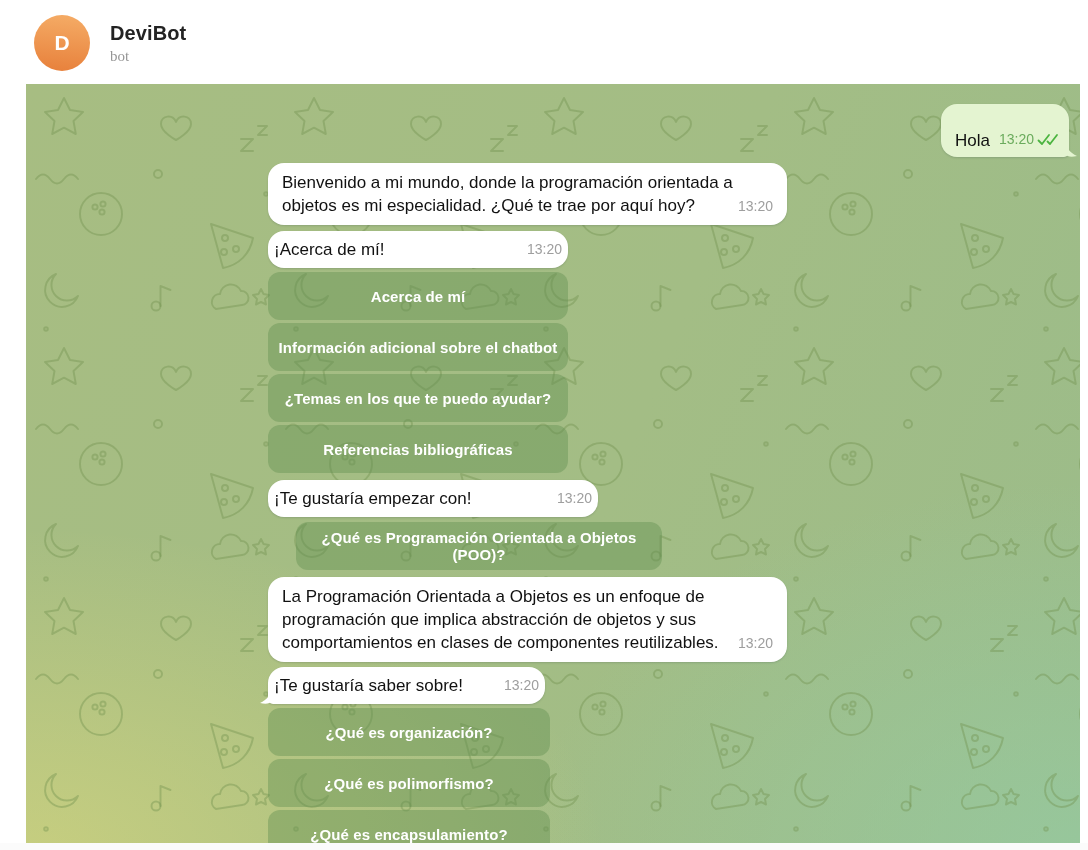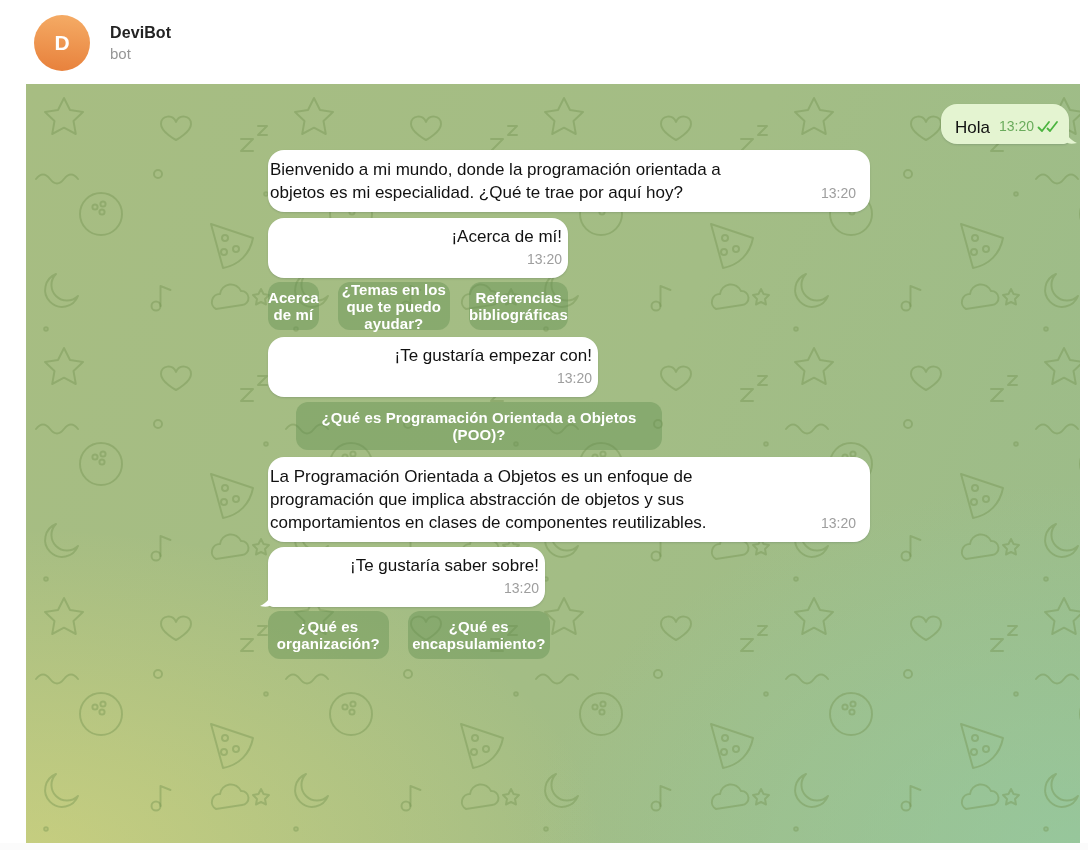--- a/index.html
+++ b/index.html
@@ -6,62 +6,62 @@
   html,body { width:1088px; height:850px; }
   body { font-family:"Liberation Sans", sans-serif; background:#ffffff; overflow:hidden; }
   .app { width:1088px; height:850px; background:#ffffff; position:relative; }
 
   
   .header { height:84px; background:#ffffff; display:flex; align-items:center; padding-left:34px; position:relative; z-index:5; }
   .avatar { width:56px; height:56px; border-radius:50%; background:linear-gradient(185deg,#f4a963 8%,#e8823d 95%);
             display:flex; align-items:center; justify-content:center; flex:0 0 auto; margin-top:2px; }
   .avatar-letter { color:#ffffff; font-size:21px; font-weight:700; }
   .header-info { margin-left:20px; display:flex; flex-direction:column; gap:3px; padding-top:2px; }
-  .chat-title { font-size:16px; font-weight:700; color:#232323; letter-spacing:.1px;text-align:center; }
-  .chat-subtitle { font-size:15px; color:#969696; }
+  .chat-title { font-size:20px; font-weight:700; color:#232323; letter-spacing:.1px;text-align:center; }
+  .chat-subtitle { font-size:15px; color:#969696;font-family:Liberation Serif, serif; }
 
   
   .chat-wrap { position:absolute; left:26px; right:8px; top:84px; height:759px; overflow:hidden;
     background:
       radial-gradient(95% 75% at 0% 102%,  rgba(226,220,124,0.55) 0%, rgba(226,220,124,0) 58%),
       radial-gradient(85% 80% at 100% 102%, rgba(148,206,168,0.60) 0%, rgba(148,206,168,0) 62%),
       linear-gradient(112deg,#a7bd82 0%,#a3bd85 55%,#9bbc8a 100%);
   }
   .doodles { position:absolute; inset:0; width:100%; height:100%; display:block; }
 
   .messages { position:absolute; inset:0; padding:20px 0 0 242px; display:flex; flex-direction:column; align-items:flex-start; }
 
   .bubble { position:relative; background:#ffffff; border-radius:16px; box-shadow:0 1px 2px rgba(16,35,47,.15);
             font-size:17px; color:#111111; line-height:23px; }
   .bubble-text { white-space:pre-line; }
 
   
   .row-out { align-self:flex-end; margin-right:11px; }
-  .bubble.out { background:#e4f4d1; padding:11px 10px 5px 14px; display:flex; align-items:flex-end; border-bottom-right-radius:5px; }
+  .bubble.out { background:#e4f4d1; padding:24px 10px 5px 14px; display:flex; align-items:flex-end; border-bottom-right-radius:5px; }
   .bubble.out .bubble-text { font-size:17px; line-height:23px; }
   .meta-out { display:flex; align-items:center; margin-left:9px; padding-bottom:1px; }
   .time-green { font-size:14px; color:#6aab5c; }
   .checks { margin-left:3px; display:inline-flex; }
   .tail { position:absolute; bottom:0; }
   .tail.right { right:-8px; }
   .tail.left { left:-8px; }
 
   
-  .bubble.wide { width:602px; padding:8px 2px; }
+  .bubble.wide { width:519px; padding:8px 14px; }
   .time-abs { position:absolute; right:14px; bottom:7px; font-size:14px; color:#9e9e9e; }
 
   
-  .bubble.flexb { display:flex; justify-content:space-between; align-items:flex-end; padding:7px 6px;flex-direction:column; }
+  .bubble.flexb { display:flex; justify-content:space-between; align-items:flex-end; padding:7px 6px; }
   .bubble.flexb .time-g { font-size:14px; color:#9e9e9e; margin-left:10px; flex:0 0 auto; }
   .w300 { width:300px; }
   .w394 { width:330px; }
   .w282 { width:277px; border-bottom-left-radius:5px; }
 
   
-  .keyboard { display:flex; gap:19px; }
+  .keyboard { display:flex; flex-direction:column; gap:3px; }
   .kb-btn { height:48px; border:none; border-radius:12px; background:rgba(98,143,81,0.42);
             color:#ffffff; font-family:"Liberation Sans", sans-serif; font-size:15px; font-weight:700;
             display:flex; align-items:center; justify-content:center; cursor:pointer; letter-spacing:.1px; }
 
   
   .mt6 { margin-top:6px; } .mt7 { margin-top:7px; } .mt5 { margin-top:5px; } .mt4 { margin-top:4px; }
 
   .bottom-bar { position:absolute; left:0; right:0; bottom:0; height:7px; background:#fbfbfb; z-index:6; }
 </style>
 </head>
@@ -136,20 +136,21 @@
 objetos es mi especialidad. ¿Qué te trae por aquí hoy?</span>
         <span class="time-abs">13:20</span>
       </div>
 
       <div class="bubble flexb w300 mt6">
         <span class="bubble-text">¡Acerca de mí!</span>
         <span class="time-g">13:20</span>
       </div>
       <div class="keyboard w300 mt4" style="width:300px;">
         <button class="kb-btn">Acerca de mí</button>
+        <button class="kb-btn">Información adicional sobre el chatbot</button>
         <button class="kb-btn">¿Temas en los que te puedo ayudar?</button>
         <button class="kb-btn">Referencias bibliográficas</button>
       </div>
 
       <div class="bubble flexb w394 mt7">
         <span class="bubble-text">¡Te gustaría empezar con!</span>
         <span class="time-g">13:20</span>
       </div>
       <div class="keyboard mt5" style="width:394px;padding-left:28px;">
         <button class="kb-btn">¿Qué es Programación Orientada a Objetos (POO)?</button>
@@ -164,20 +165,21 @@
 
       <div class="bubble flexb w282 mt5">
         <span class="bubble-text">¡Te gustaría saber sobre!</span>
         <span class="time-g">13:20</span>
         <svg class="tail left" width="12" height="17" viewBox="0 0 12 17">
           <path d="M12 0c-1.5 8-5 13-12 16 6 1.5 10 1 12-3z" fill="#ffffff"></path>
         </svg>
       </div>
       <div class="keyboard mt4" style="width:282px;">
         <button class="kb-btn">¿Qué es organización?</button>
+        <button class="kb-btn">¿Qué es polimorfismo?</button>
         <button class="kb-btn">¿Qué es encapsulamiento?</button>
       </div>
 
     </div>
   </div>
 
   <div class="bottom-bar"></div>
 </div>
 
 </body></html>

